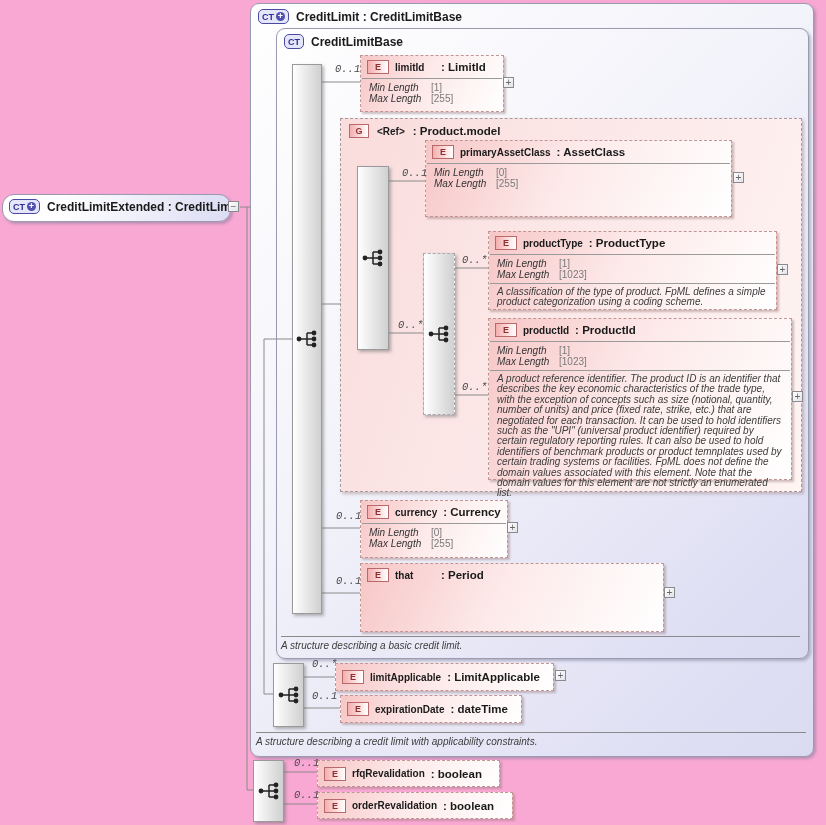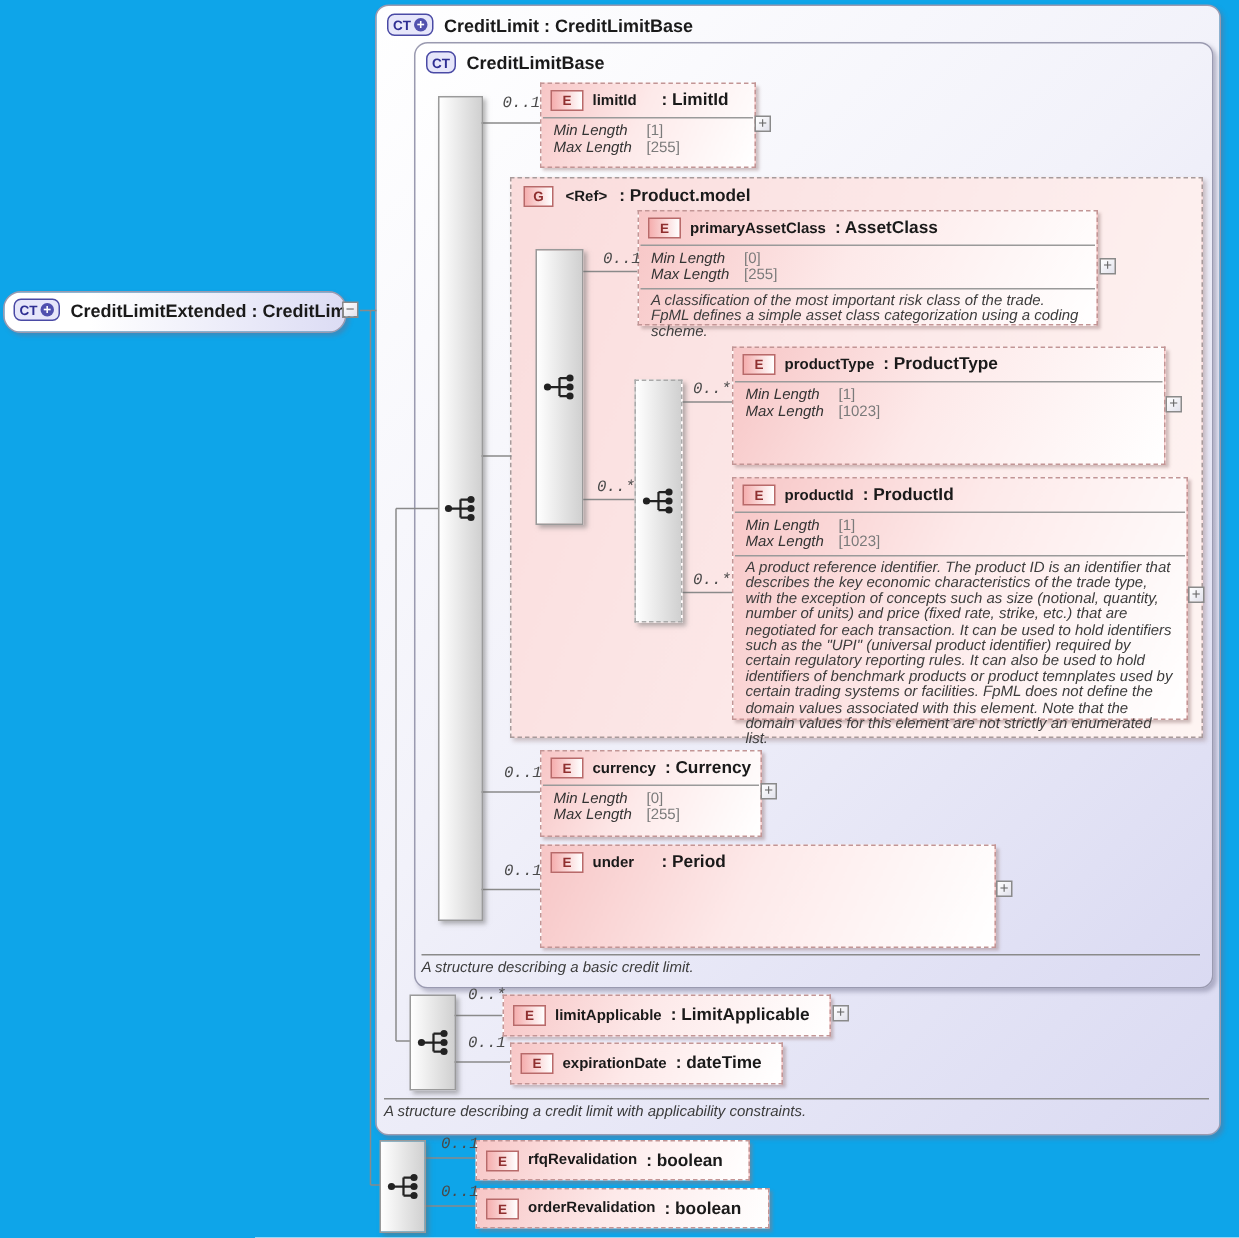--- a/index.html
+++ b/index.html
@@ -1,16 +1,16 @@
 <!DOCTYPE html>
 <html><head>
 <meta charset="utf-8">
 <style>
   html,body{margin:0;padding:0;background:#fff;}
-  #stage{position:relative;width:826px;height:825px;background:#0ea5e9;overflow:hidden;
+  #stage{position:relative;width:826px;height:825px;background:#f9a8d4;overflow:hidden;
          font-family:"Liberation Sans", sans-serif;color:#1a1a1a;}
   
   .ctbox{position:absolute;border:1px solid #9a9ab0;border-radius:9px;
          background:linear-gradient(135deg,#ffffff 0%,#f2f2fa 45%,#dadaf2 100%);
          box-shadow:2px 2px 3px rgba(110,110,140,.45);}
   .rootbox{border-radius:12px;background:linear-gradient(to right,#ffffff 25%,#dcdcf4 100%);}
   .ctheader{display:flex;align-items:center;gap:7px;padding:5px 7px;font-weight:bold;
             font-size:12px;white-space:nowrap;}
   .ctbadge{display:inline-flex;align-items:center;flex:0 0 auto;height:13px;
            border:1.5px solid #4a4aa5;border-radius:5px;background:#e6e6fa;color:#2e2e92;
@@ -212,40 +212,40 @@
     <div class="facets">
       <div class="facet">
           <span class="fl">Min Length</span>
           <span class="fv">[0]</span>
         </div>
       <div class="facet">
           <span class="fl">Max Length</span>
           <span class="fv">[255]</span>
         </div>
     </div>
-    <div class="eann">A classification of the most important risk class of the trade. FpML defines a simple asset class categorization using a coding scheme.</div>
   </div>
 
   <div class="ebox" style="left:488px;top:231px;width:287px;height:77px">
     <div class="erow">
       <span class="ebadge">E</span>
       <span class="ename nomin">productType</span>
       <span class="etype">: ProductType</span>
     </div>
     <div class="esep"></div>
     <div class="facets">
       <div class="facet">
           <span class="fl">Min Length</span>
           <span class="fv">[1]</span>
         </div>
       <div class="facet">
           <span class="fl">Max Length</span>
           <span class="fv">[1023]</span>
         </div>
     </div>
+    <div class="eann">A classification of the type of product. FpML defines a simple product categorization using a coding scheme.</div>
   </div>
 
   <div class="ebox" style="left:488px;top:318px;width:302px;height:160px">
     <div class="erow">
       <span class="ebadge">E</span>
       <span class="ename nomin">productId</span>
       <span class="etype">: ProductId</span>
     </div>
     <div class="esep"></div>
     <div class="facets">
@@ -276,21 +276,21 @@
       <div class="facet">
           <span class="fl">Max Length</span>
           <span class="fv">[255]</span>
         </div>
     </div>
   </div>
 
   <div class="ebox" style="left:360px;top:563px;width:302px;height:67px">
     <div class="erow">
       <span class="ebadge">E</span>
-      <span class="ename">under</span>
+      <span class="ename">that</span>
       <span class="etype">: Period</span>
     </div>
   </div>
 
   <div class="ebox" style="left:335px;top:663px;width:217px;height:26px">
     <div class="erow center">
       <span class="ebadge">E</span>
       <span class="ename nomin">limitApplicable</span>
       <span class="etype">: LimitApplicable</span>
     </div>

